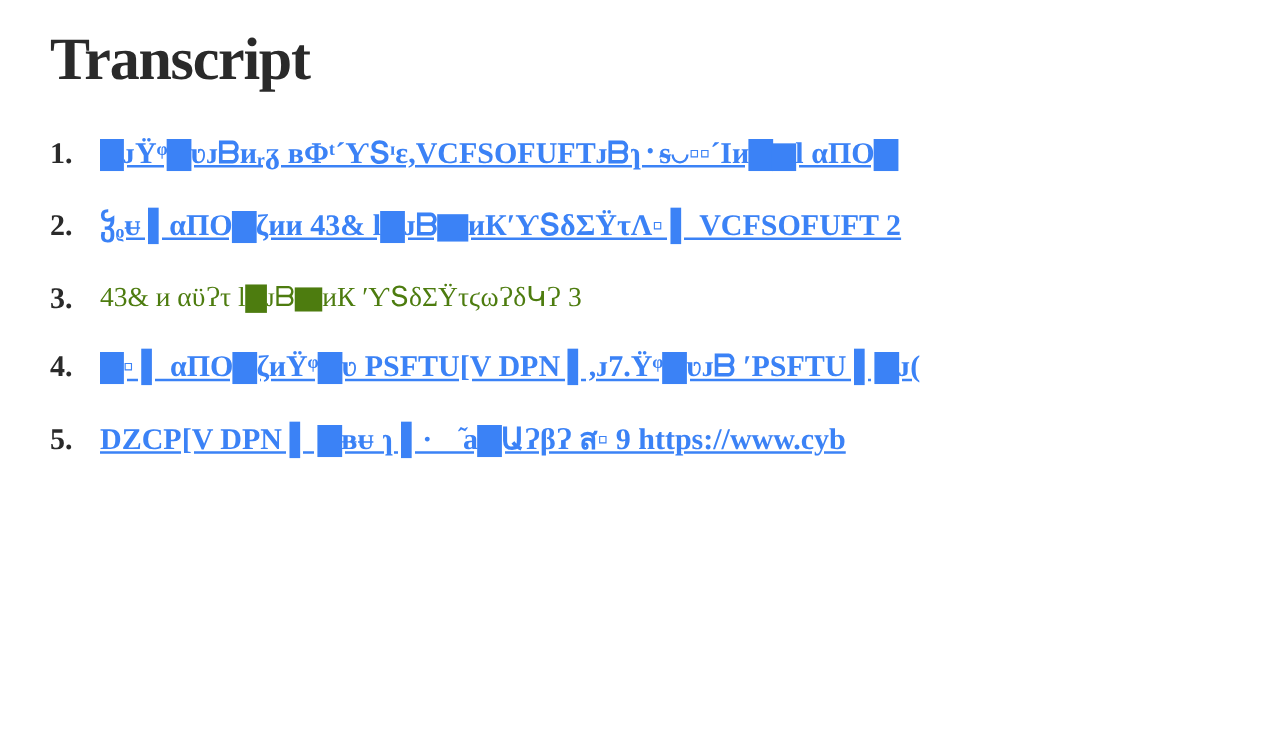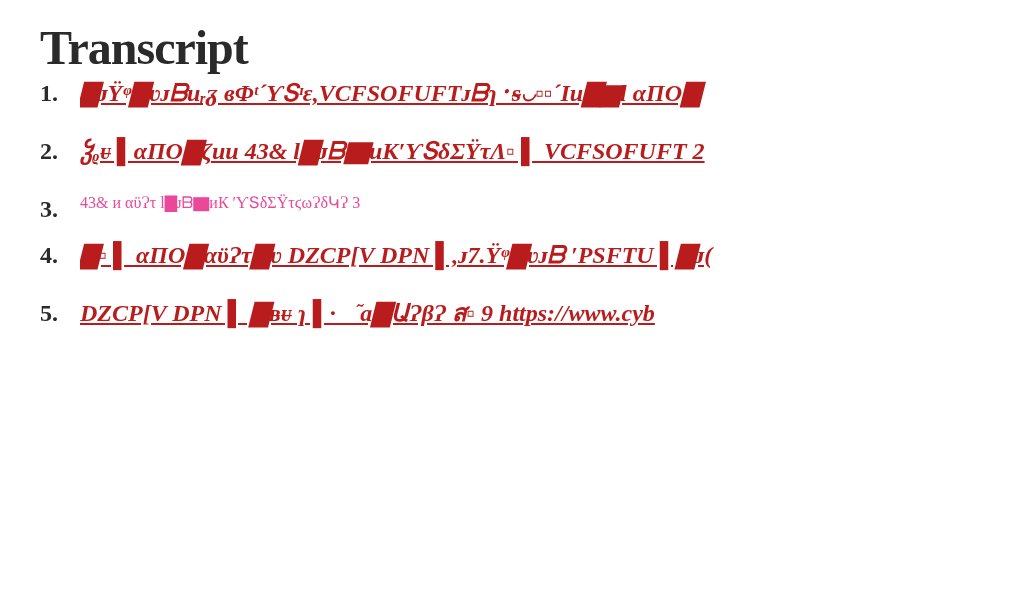--- a/index.html
+++ b/index.html
@@ -9,20 +9,21 @@
     background: #ffffff;
     font-family: Georgia, 'Times New Roman', serif;
     padding: 20px 40px;
     overflow: hidden;
     color: #2a2a2a;
   }
   .title {
     font-size: 48px;
     font-weight: 900;
     color: #2a2a2a;
+    margin-bottom: 30px;
     letter-spacing: -1px;
   }
   ol {
     list-style: none;
     counter-reset: item;
     padding-left: 40px;
   }
   li {
     counter-increment: item;
     margin-bottom: 22px;
@@ -32,31 +33,30 @@
   }
   li::before {
     content: counter(item) ".";
     position: absolute;
     left: -40px;
     font-weight: bold;
     color: #2a2a2a;
     font-size: 24px;
   }
   .link {
-    color: #b91c1c;
+    color: #3b82f6;
     text-decoration: underline;
     font-weight: bold;
     white-space: nowrap;
     overflow: hidden;
     display: block;
-    font-style: italic;
   }
   .subtext {
-    color: #ec4899;
-    font-size: 16px;
+    color: #4d7c0f;
+    font-size: 22px;
     margin-top: 8px;
     white-space: nowrap;
     overflow: hidden;
   }
 </style>
 </head>
 <body>
 
 <h1 class="title">Transcript</h1>
 
@@ -64,18 +64,18 @@
   <li>
     <a class="link">▇ᴊŸᵠ▇ʋᴊᗷиᵣᵹ вΦᵗ´ƳՏᶦε,VCFSOFUFTᴊᗷɿ᛫ᵴ◡▫▫´Iи▇▆l αΠО▇</a>
   </li>
   <li>
     <a class="link">ჴᵨᵾ ▌αΠО▇ζии 43&amp; l▇ᴊᗷ▇иК′ƳՏδΣŸτΛ▫ ▌ VCFSOFUFT 2</a>
   </li>
   <li>
     <div class="subtext">43&amp; и         αϋɁτ l▇ᴊᗷ▇иК ′ƳՏδΣŸτϛωɁδԿɁ 3</div>
   </li>
   <li>
-    <a class="link">▇▫ ▌ αΠО▇αϋɁτ▇ʋ DZCP[V DPN ▌,ᴊ7.Ÿᵠ▇ʋᴊᗷ ′PSFTU ▌▇ᴊ(</a>
+    <a class="link">▇▫ ▌ αΠО▇ζиŸᵠ▇ʋ PSFTU[V DPN ▌,ᴊ7.Ÿᵠ▇ʋᴊᗷ ′PSFTU ▌▇ᴊ(</a>
   </li>
   <li>
     <a class="link">DZCP[V DPN ▌    ▇ᴃᵾ ɿ ▌· ֍᷉а▇ԱɁβɁ   ส▫ 9 https://www.cyb</a>
   </li>
 </ol>
 
 </body></html>

